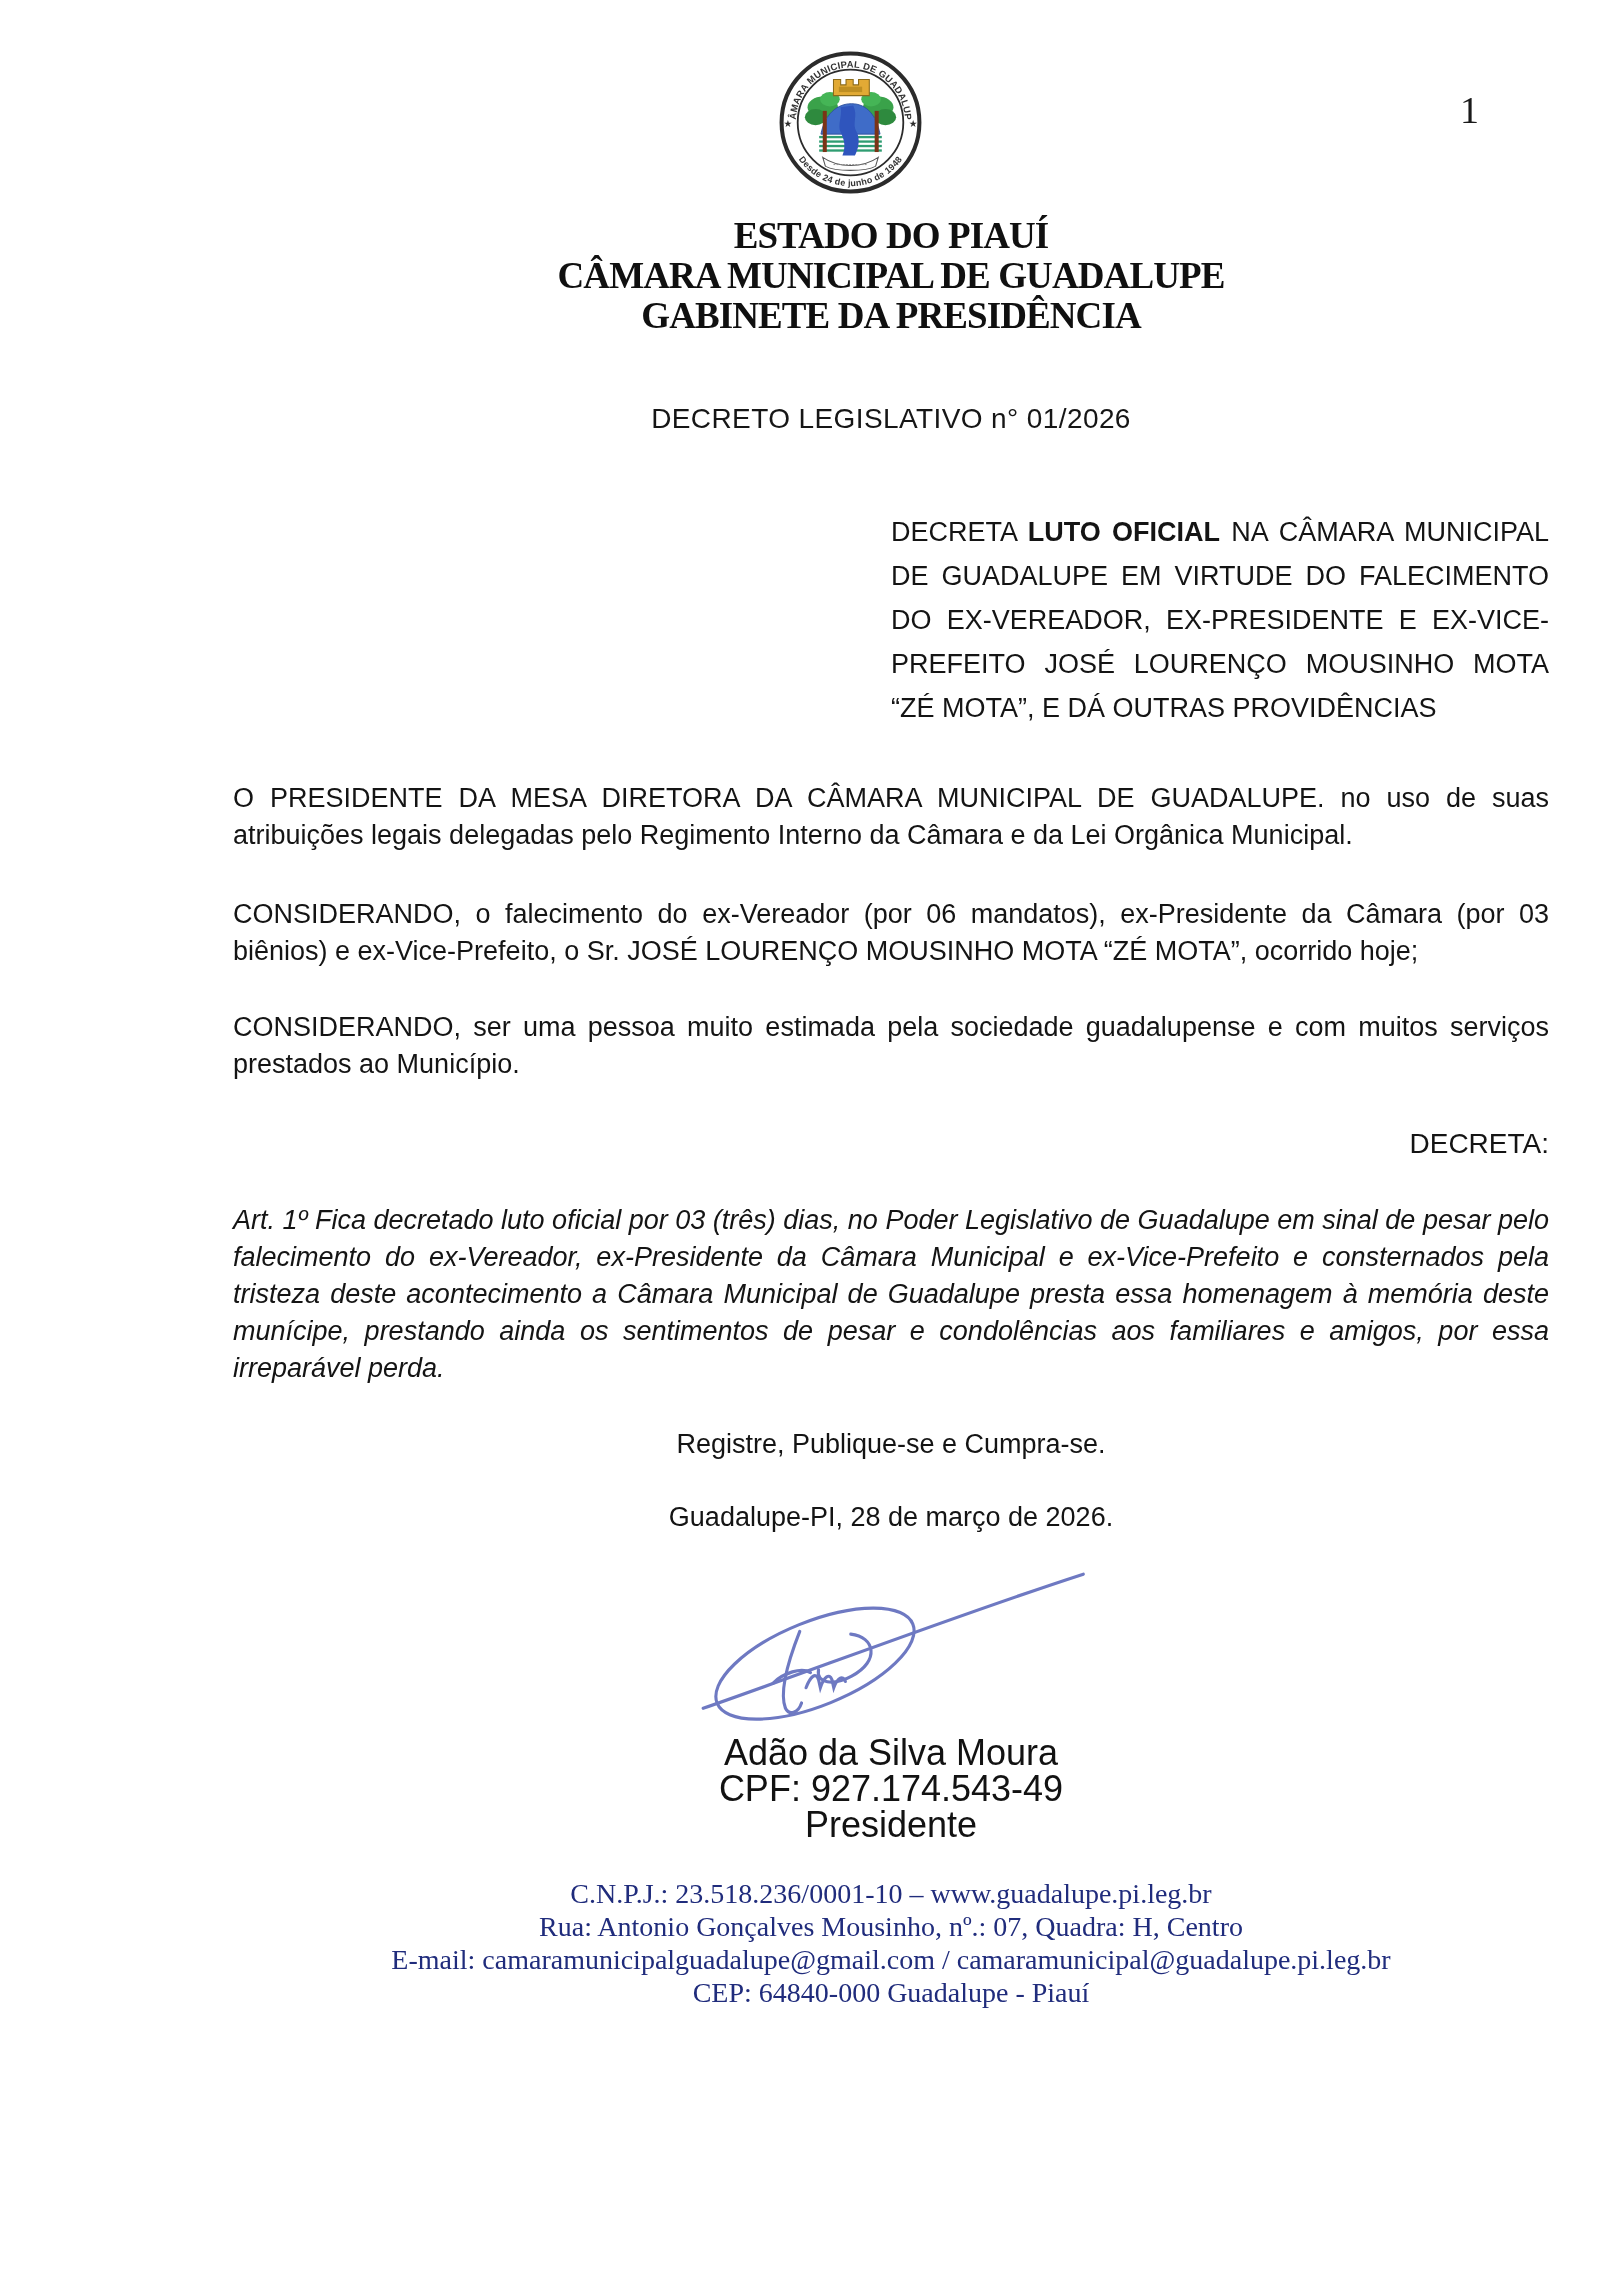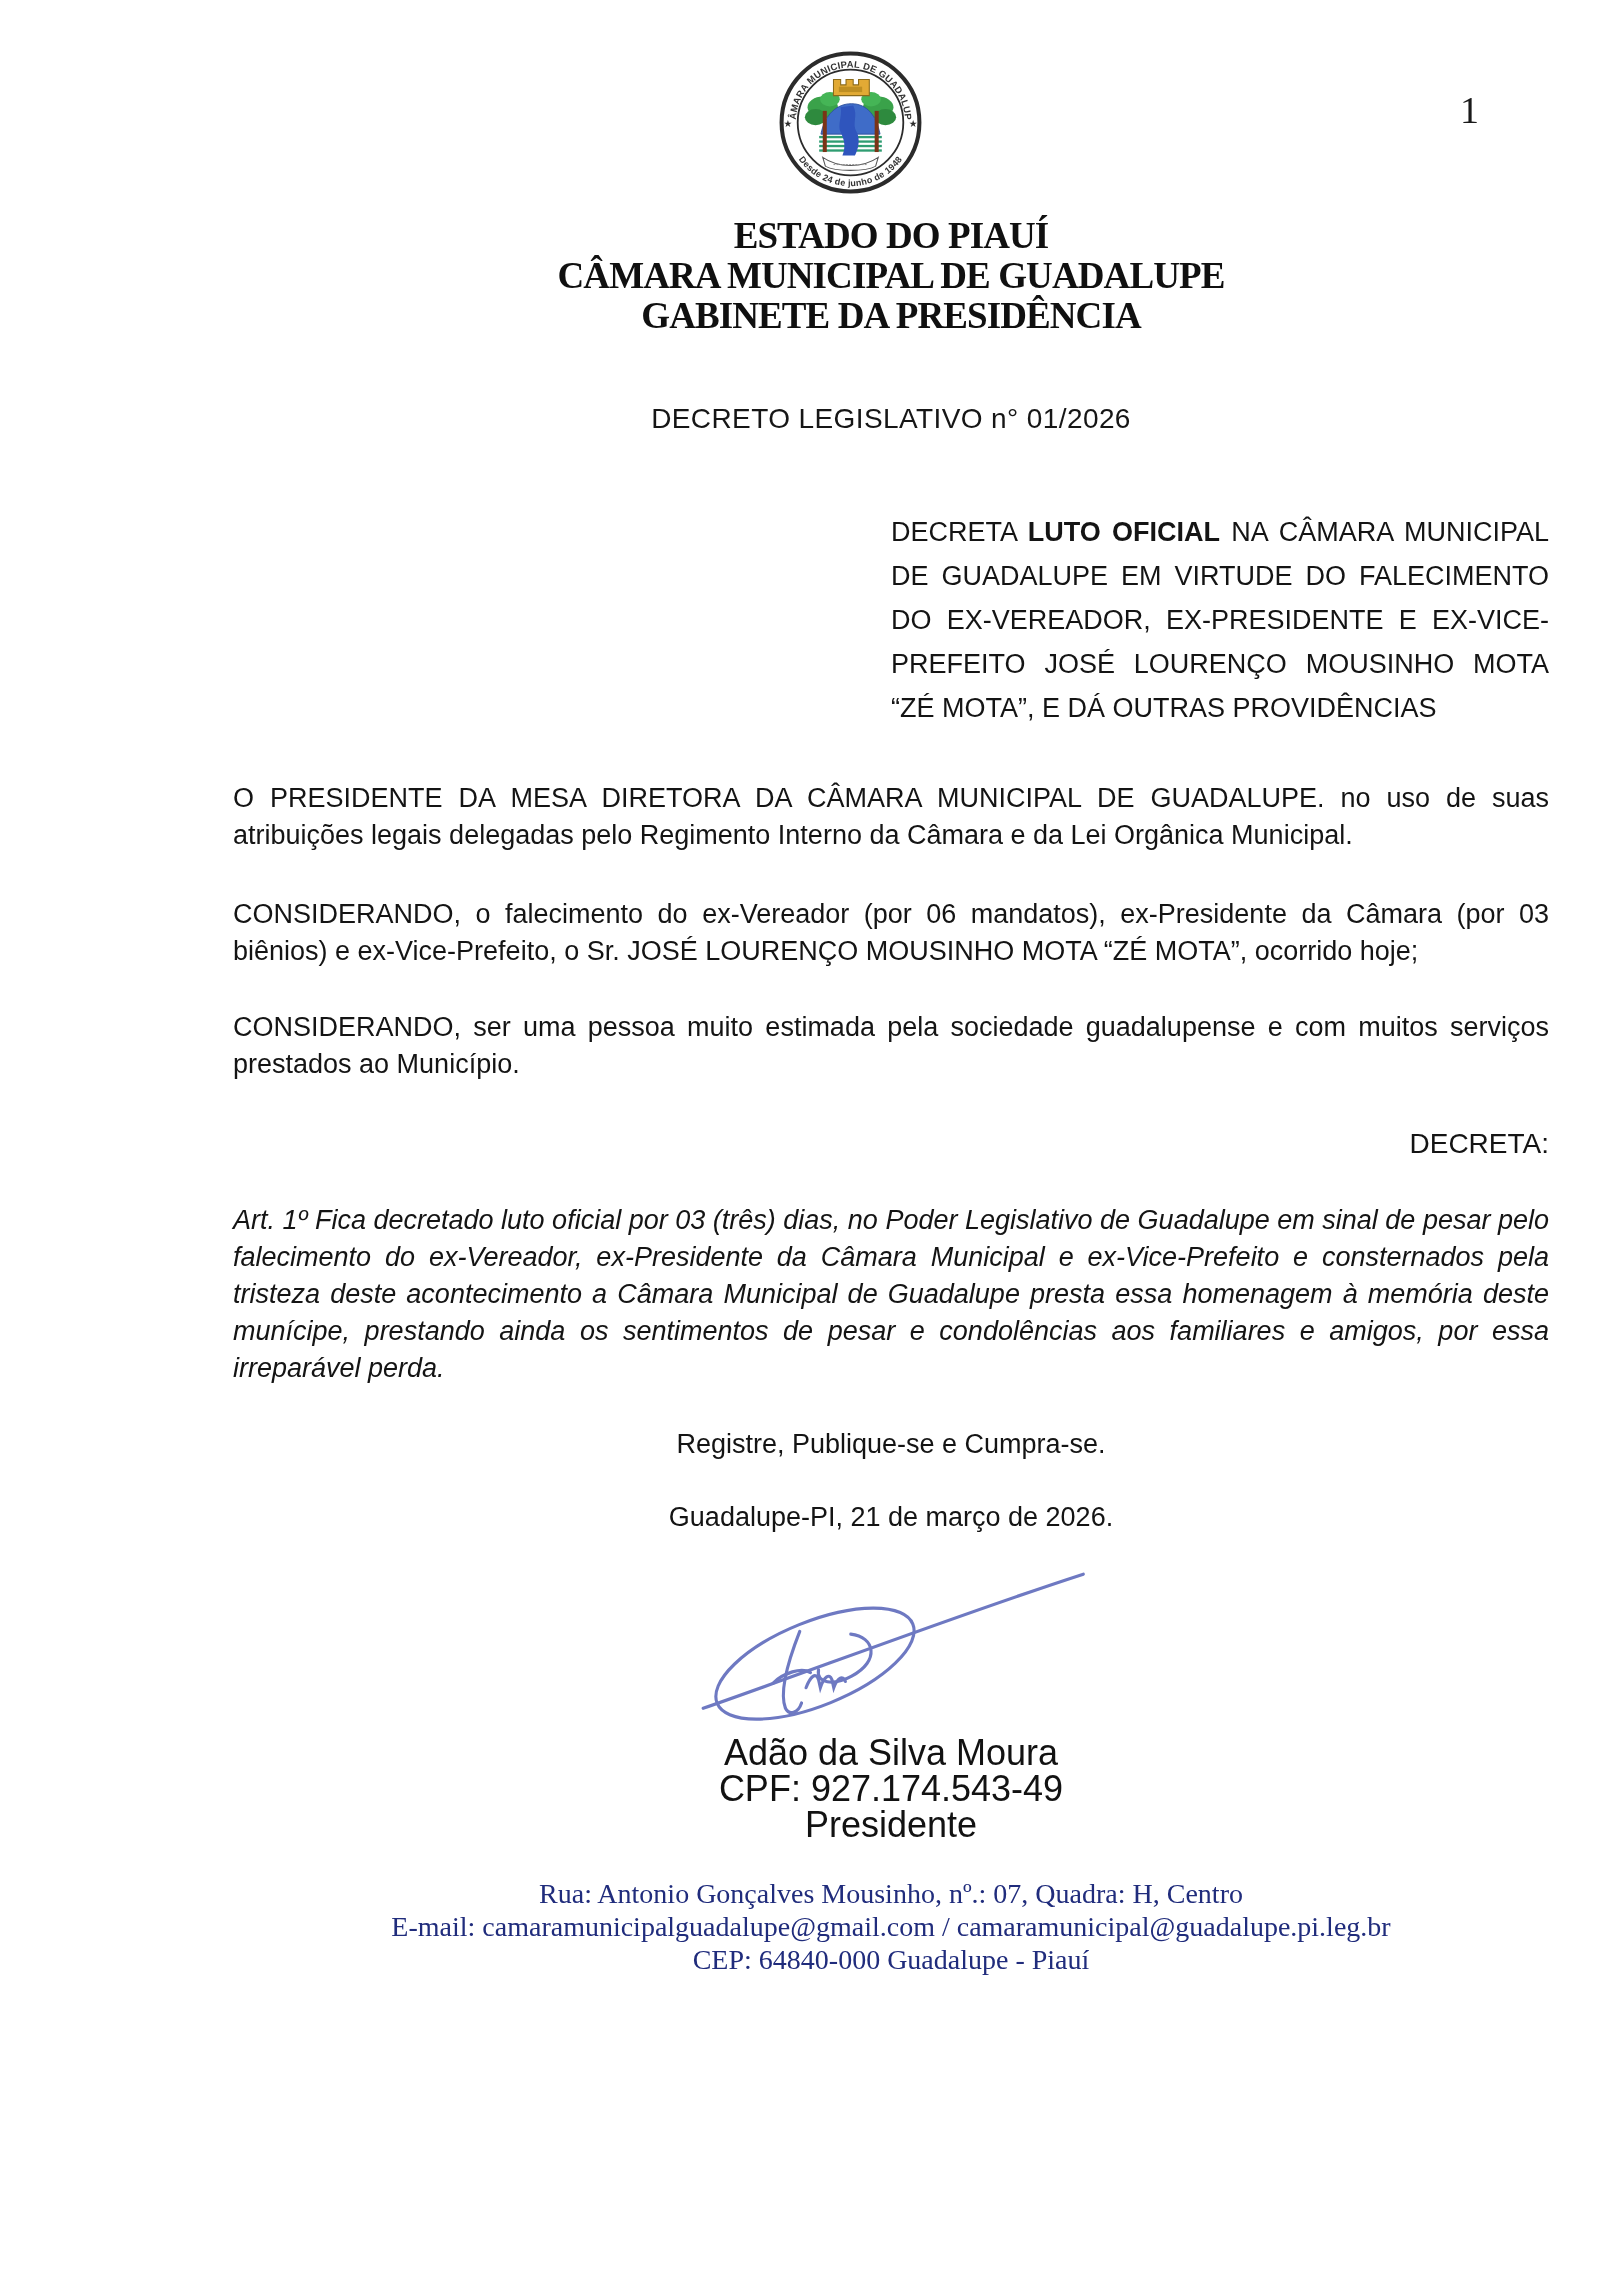--- a/index.html
+++ b/index.html
@@ -174,41 +174,42 @@
 
     <p class="body-par mt-p3">CONSIDERANDO, ser uma pessoa muito estimada pela sociedade guadalupense e com muitos serviços prestados ao Município.</p>
 
     <div class="decreta">DECRETA:</div>
 
     <p class="body-par mt-art1">Art. 1º Fica decretado luto oficial por 03 (três) dias, no Poder Legislativo de Guadalupe em sinal de pesar pelo falecimento do ex-Vereador, ex-Presidente da Câmara Municipal e ex-Vice-Prefeito e consternados pela tristeza deste acontecimento a Câmara Municipal de Guadalupe presta essa homenagem à memória deste munícipe, prestando ainda os sentimentos de pesar e condolências aos familiares e amigos, por essa irreparável perda.</p>
 
 
     <div class="center-line">Registre, Publique-se e Cumpra-se.</div>
 
-    <div class="center-line">Guadalupe-PI, 21 de março de 2026.</div>
+    <div class="center-line">Guadalupe-PI, 28 de março de 2026.</div>
 
     <div class="signature-wrap">
       <svg width="448" height="161" viewBox="0 0 500 180">
         <g fill="none" stroke="#6e79c2" stroke-width="3.5" stroke-linecap="round">
           <ellipse cx="165" cy="108" rx="118" ry="47" transform="rotate(-22 165 108)"></ellipse>
           <path d="M40,158 C150,120 320,55 465,8"></path>
           <path d="M205,75 C232,78 238,105 206,122 C186,133 166,130 169,115"></path>
           <path d="M148,72 C135,105 125,140 132,158 C136,166 146,164 150,152"></path>
           <path d="M118,130 C130,118 150,112 160,118"></path>
           <path d="M155,135 C160,122 166,117 169,126 L171,135 C175,123 181,118 184,126 L186,135 C190,124 196,120 199,128"></path>
         </g>
       </svg>
       <div class="sign-block">
         <div>Adão da Silva Moura</div>
         <div>CPF: 927.174.543-49</div>
         <div>Presidente</div>
       </div>
     </div>
 
     <div class="footer">
+      <div>C.N.P.J.: 23.518.236/0001-10 – www.guadalupe.pi.leg.br</div>
       <div>Rua: Antonio Gonçalves Mousinho, nº.: 07, Quadra: H, Centro</div>
       <div>E-mail: camaramunicipalguadalupe@gmail.com / camaramunicipal@guadalupe.pi.leg.br</div>
       <div>CEP: 64840-000 Guadalupe - Piauí</div>
     </div>
 
   </div>
 </div>
 
 
 </body></html>

